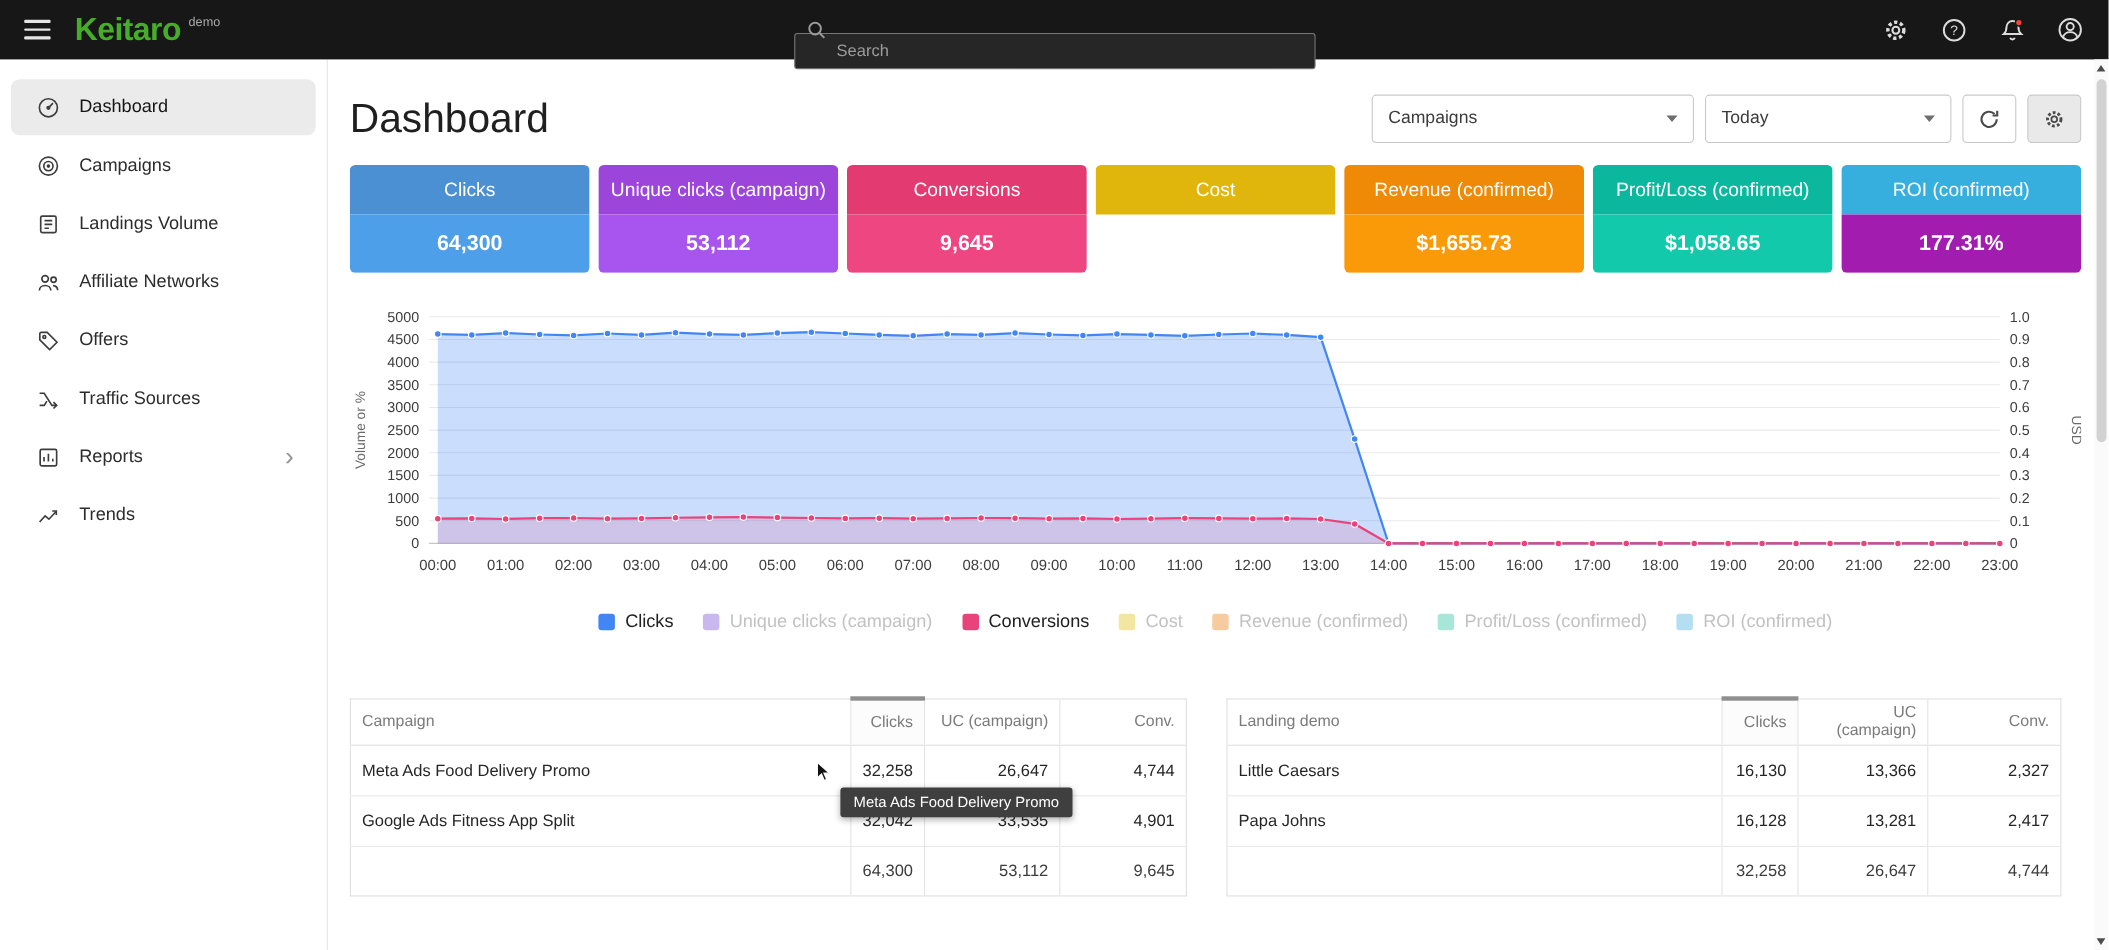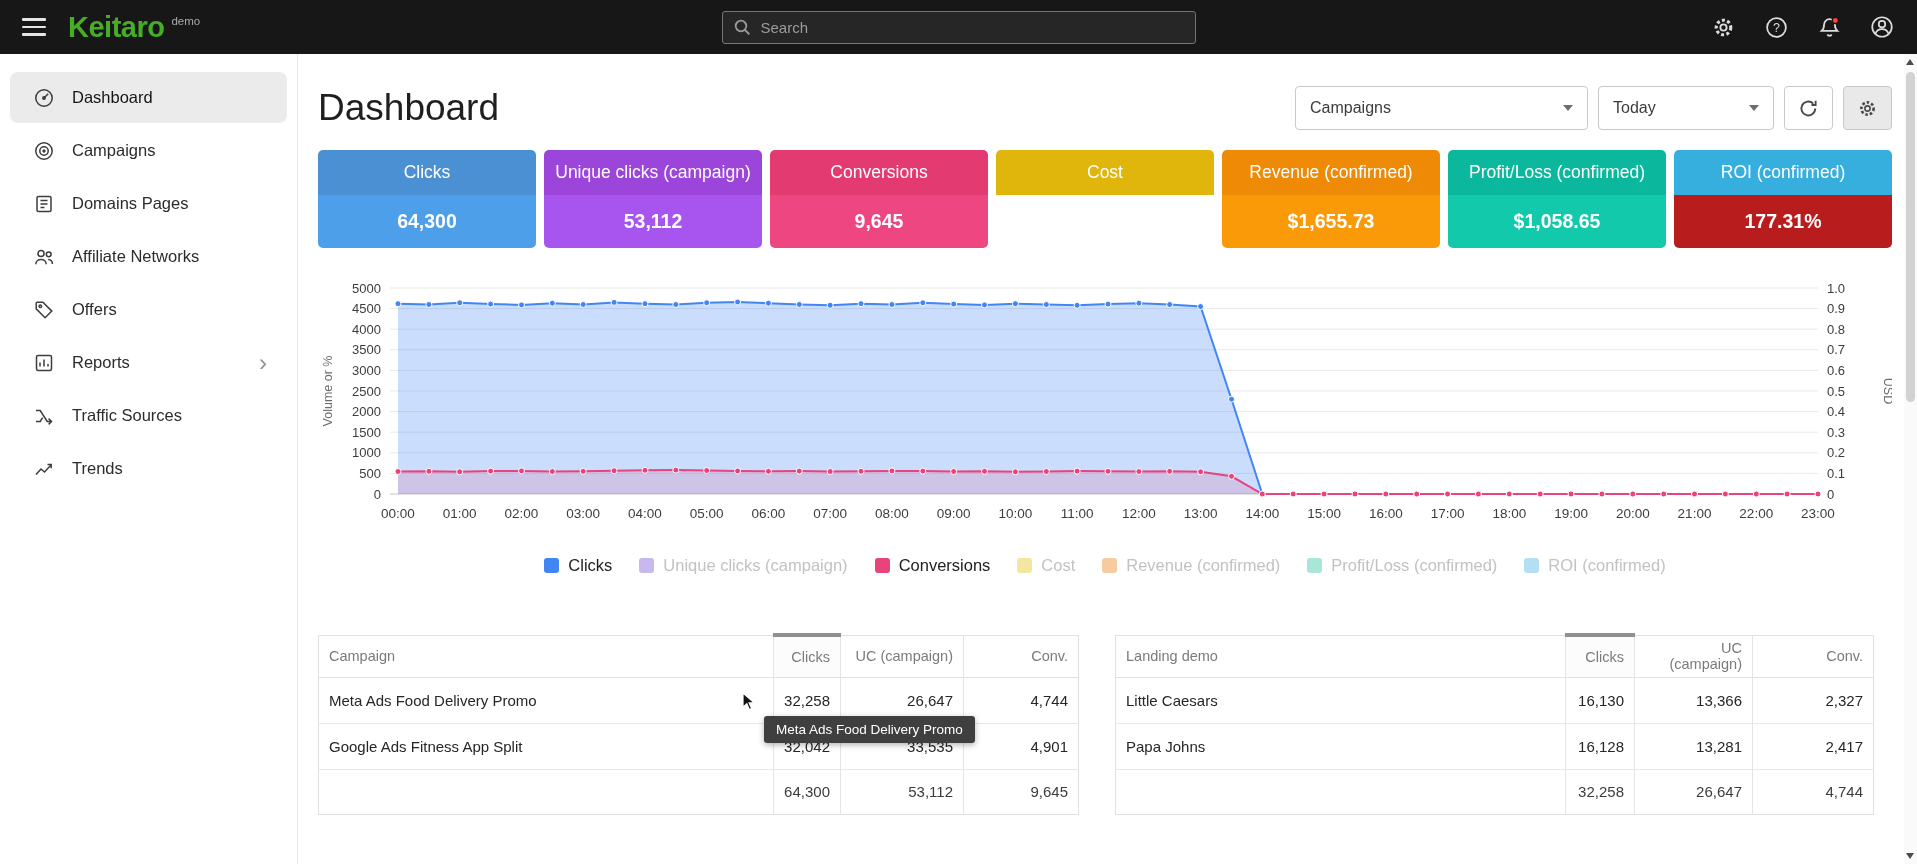--- a/index.html
+++ b/index.html
@@ -23,21 +23,21 @@
   .logo { font-size: 29px; font-weight: 700; color: #46ad29; letter-spacing: -0.5px; line-height: 1; }
   .logo-badge { font-size: 11.5px; color: #a8a8a8; margin-left: 7px; margin-top: 2px; }
   .search-wrap {
     position: absolute; left: 50%; transform: translateX(-50%);
     width: 474px; height: 33px;
   }
   .search-wrap input {
     width: 100%; height: 100%; background: #262626;
     border: 1px solid #757575; border-radius: 3px;
     color: #dddddd; font-size: 15px; padding: 0 12px 0 38px;
-    font-family: "Liberation Sans", sans-serif; outline: none;
+    font-family: "Liberation Sans", sans-serif; outline: none; margin-top: 19px;
   }
   .search-wrap input::placeholder { color: #9c9c9c; }
   .search-icon { position: absolute; left: 11px; top: 7px; }
   .topbar-icons { margin-left: auto; display: flex; align-items: center; gap: 27px; }
   .topbar-icon { width: 26px; height: 26px; display: flex; align-items: center; justify-content: center; cursor: pointer; position: relative; }
 
   
   .app { display: flex; height: 810px; }
   .sidebar {
     width: 298px; border-right: 1px solid #e4e4e4;
@@ -57,21 +57,21 @@
   
   .page-head { display: flex; align-items: center; justify-content: space-between; height: 48px; }
   .page-title { font-size: 37px; font-weight: 400; color: #1f1f1f; }
   .controls { display: flex; align-items: center; gap: 10px; }
   .select {
     height: 44px; border: 1px solid #c9c9c9; border-radius: 4px;
     display: flex; align-items: center; justify-content: space-between;
     padding: 0 14px; font-size: 16px; color: #3c3c3c; cursor: pointer; background: #fff;
   }
   .select-grouping { width: 293px; }
-  .select-range { width: 176px; gap: 15px; }
+  .select-range { width: 224px; gap: 15px; }
   .caret { width: 0; height: 0; border-left: 5.5px solid transparent; border-right: 5.5px solid transparent; border-top: 6.5px solid #6e6e6e; margin-left: 12px; }
   .icon-btn {
     width: 49px; height: 44px; border: 1px solid #c9c9c9; border-radius: 4px;
     display: flex; align-items: center; justify-content: center; cursor: pointer; background: #fff;
   }
   .icon-btn.pressed { background: #e9e9e9; }
 
   
   .cards { display: flex; gap: 8px; margin-top: 18px; }
   .metric-card { flex: 1; border-radius: 5px; overflow: hidden; color: #fff; text-align: center; cursor: pointer; }
@@ -182,53 +182,53 @@
           <circle cx="11" cy="11" r="4.2"></circle>
           <circle cx="11" cy="11" r="0.9" fill="currentColor"></circle>
         </svg>
       <span>Campaigns</span>
     </div>
     <div class="side-item">
       <svg width="22" height="22" viewBox="0 0 22 22" fill="none" stroke="currentColor" stroke-width="1.5">
           <rect x="4" y="3.5" width="14" height="15" rx="1.5"></rect>
           <path d="M7.5 7.5h7M7.5 11h7M7.5 14.5h4"></path>
         </svg>
-      <span>Domains Pages</span>
+      <span>Landings Volume</span>
     </div>
     <div class="side-item">
       <svg width="22" height="22" viewBox="0 0 22 22" fill="none" stroke="currentColor" stroke-width="1.5">
           <circle cx="8" cy="7.5" r="3"></circle>
           <path d="M2.8 18.2c0-2.9 2.3-4.7 5.2-4.7s5.2 1.8 5.2 4.7"></path>
           <circle cx="15.7" cy="8.3" r="2.4"></circle>
           <path d="M15.2 13.6c2.4.2 4.2 1.9 4.2 4.3"></path>
         </svg>
       <span>Affiliate Networks</span>
     </div>
     <div class="side-item">
       <svg width="22" height="22" viewBox="0 0 22 22" fill="none" stroke="currentColor" stroke-width="1.5">
           <path d="M3.2 9.9V4.4c0-.7.5-1.2 1.2-1.2h5.5l8.9 8.9-6.7 6.7-8.9-8.9z"></path>
           <circle cx="7.3" cy="7.3" r="1.3"></circle>
         </svg>
       <span>Offers</span>
     </div>
     <div class="side-item">
       <svg width="22" height="22" viewBox="0 0 22 22" fill="none" stroke="currentColor" stroke-width="1.5">
-          <rect x="3.5" y="3.5" width="15" height="15" rx="1.5"></rect>
-          <path d="M7 14.5v-4M11 14.5v-7M15 14.5v-2.5"></path>
-        </svg>
-      <span>Reports</span>
-      <span class="side-chevron">›</span>
-    </div>
-    <div class="side-item">
-      <svg width="22" height="22" viewBox="0 0 22 22" fill="none" stroke="currentColor" stroke-width="1.5">
           <path d="M3 5.5h4.2l7 11h4.3"></path>
           <path d="M3 16.5h4.2l2.4-3.8"></path>
           <path d="M15.6 13.6l2.9 2.9-2.9 2.9"></path>
         </svg>
       <span>Traffic Sources</span>
+    </div>
+    <div class="side-item">
+      <svg width="22" height="22" viewBox="0 0 22 22" fill="none" stroke="currentColor" stroke-width="1.5">
+          <rect x="3.5" y="3.5" width="15" height="15" rx="1.5"></rect>
+          <path d="M7 14.5v-4M11 14.5v-7M15 14.5v-2.5"></path>
+        </svg>
+      <span>Reports</span>
+      <span class="side-chevron">›</span>
     </div>
     <div class="side-item">
       <svg width="22" height="22" viewBox="0 0 22 22" fill="none" stroke="currentColor" stroke-width="1.5">
           <path d="M3 16.5l5-5.5 3.5 3L18 7"></path>
           <path d="M14.5 6.5h3.7v3.7"></path>
         </svg>
       <span>Trends</span>
     </div>
   </nav>
 
@@ -278,21 +278,21 @@
       <div class="metric-card">
         <div class="metric-card-label" style="background: rgb(238, 138, 5);">Revenue (confirmed)</div>
         <div class="metric-card-value" style="background: rgb(250, 154, 8);">$1,655.73</div>
       </div>
       <div class="metric-card">
         <div class="metric-card-label" style="background: rgb(12, 184, 157);">Profit/Loss (confirmed)</div>
         <div class="metric-card-value" style="background: rgb(18, 201, 171);">$1,058.65</div>
       </div>
       <div class="metric-card">
         <div class="metric-card-label" style="background: rgb(54, 174, 222);">ROI (confirmed)</div>
-        <div class="metric-card-value" style="background: #b91c1c;">177.31%</div>
+        <div class="metric-card-value" style="background: #a21caf;">177.31%</div>
       </div>
     </div>
 
     <svg id="chart-svg" class="chart-svg" width="1574" height="262" viewBox="0 0 1574 262">
         <line x1="72" y1="220" x2="1500" y2="220" stroke="#c6c6c6" stroke-width="1"></line>
         <text x="63" y="224.5" text-anchor="end" font-size="13" fill="#3d3d3d">0</text>
         <text x="1509" y="224.5" text-anchor="start" font-size="13" fill="#3d3d3d">0</text>
         <line x1="72" y1="199.4" x2="1500" y2="199.4" stroke="#e9e9e9" stroke-width="1"></line>
         <text x="63" y="203.9" text-anchor="end" font-size="13" fill="#3d3d3d">500</text>
         <text x="1509" y="203.9" text-anchor="start" font-size="13" fill="#3d3d3d">0.1</text>

